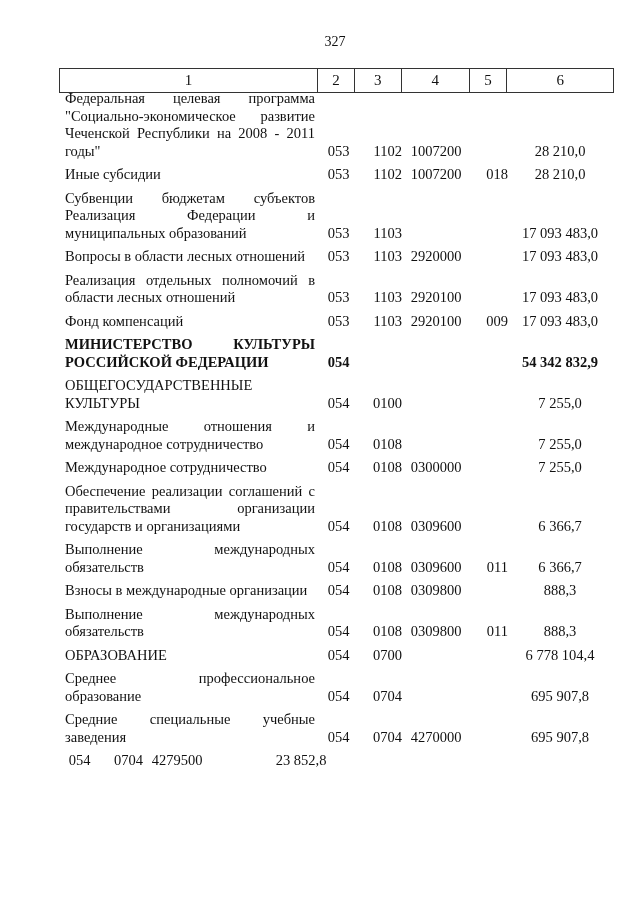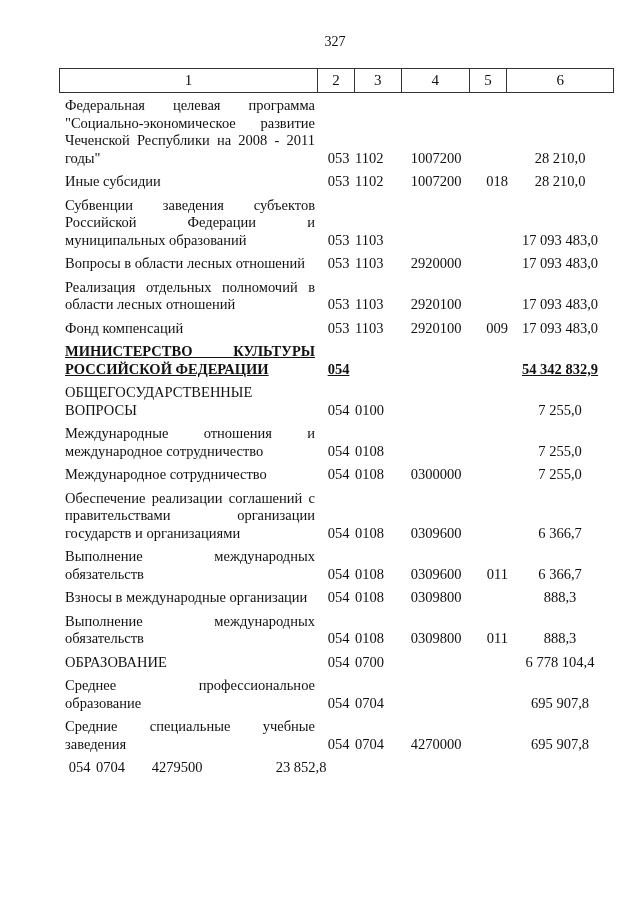--- a/index.html
+++ b/index.html
@@ -21,33 +21,33 @@
     display: flex; align-items: center; justify-content: center; font-size: 15px;
   }
   .header-table .hc:last-child { border-right: none; }
   .c1 { width: 259px; }
   .c2 { width: 37px; }
   .c3 { width: 47px; }
   .c4 { width: 68px; }
   .c5 { width: 38px; }
   .c6 { width: 106px; }
 
-  .body-rows { position: absolute; top: 97px; left: 59px; width: 555px; }
+  .body-rows { position: absolute; top: 90px; left: 59px; width: 555px; }
   .row { display: flex; align-items: flex-end; margin-bottom: 6px; line-height: 17.5px; }
   .row .name {
     width: 250px; padding-left: 6px; box-sizing: content-box;
     text-align: justify; text-align-last: left; margin-right: 3px;
   }
   .row .cell { box-sizing: border-box; }
   .row .k2 { width: 37px; text-align: center; padding-left: 4px;}
-  .row .k3 { width: 47px; text-align: left; }
+  .row .k3 { width: 47px; text-align: right; }
   .row .k4 { width: 68px; text-align: center; }
   .row .k5 { width: 38px; text-align: right; }
   .row .k6 { width: 106px; text-align: center; padding-right: 2px; }
-  .bold { font-weight: bold; text-decoration: underline; }
+  .bold { font-weight: bold; }
 </style>
 </head>
 <body>
 
 <div class="page-number">327</div>
 
 <div class="header-table">
   <div class="hc c1">1</div>
   <div class="hc c2">2</div>
   <div class="hc c3">3</div>
@@ -67,21 +67,21 @@
     </div>
     <div class="row">
       <div class="name">Иные субсидии</div>
       <div class="cell k2">053</div>
       <div class="cell k3">1102</div>
       <div class="cell k4">1007200</div>
       <div class="cell k5">018</div>
       <div class="cell k6">28 210,0</div>
     </div>
     <div class="row">
-      <div class="name">Субвенции заведения субъектов Российской Федерации и муниципальных образований</div>
+      <div class="name">Субвенции бюджетам субъектов Реализация Федерации и муниципальных образований</div>
       <div class="cell k2">053</div>
       <div class="cell k3">1103</div>
       <div class="cell k4"></div>
       <div class="cell k5"></div>
       <div class="cell k6">17 093 483,0</div>
     </div>
     <div class="row">
       <div class="name">Вопросы в области лесных отношений</div>
       <div class="cell k2">053</div>
       <div class="cell k3">1103</div>
@@ -107,21 +107,21 @@
     </div>
     <div class="row bold">
       <div class="name">МИНИСТЕРСТВО КУЛЬТУРЫ РОССИЙСКОЙ ФЕДЕРАЦИИ</div>
       <div class="cell k2">054</div>
       <div class="cell k3"></div>
       <div class="cell k4"></div>
       <div class="cell k5"></div>
       <div class="cell k6">54 342 832,9</div>
     </div>
     <div class="row">
-      <div class="name">ОБЩЕГОСУДАРСТВЕННЫЕ ВОПРОСЫ</div>
+      <div class="name">ОБЩЕГОСУДАРСТВЕННЫЕ КУЛЬТУРЫ</div>
       <div class="cell k2">054</div>
       <div class="cell k3">0100</div>
       <div class="cell k4"></div>
       <div class="cell k5"></div>
       <div class="cell k6">7 255,0</div>
     </div>
     <div class="row">
       <div class="name">Международные отношения и международное сотрудничество</div>
       <div class="cell k2">054</div>
       <div class="cell k3">0108</div>

